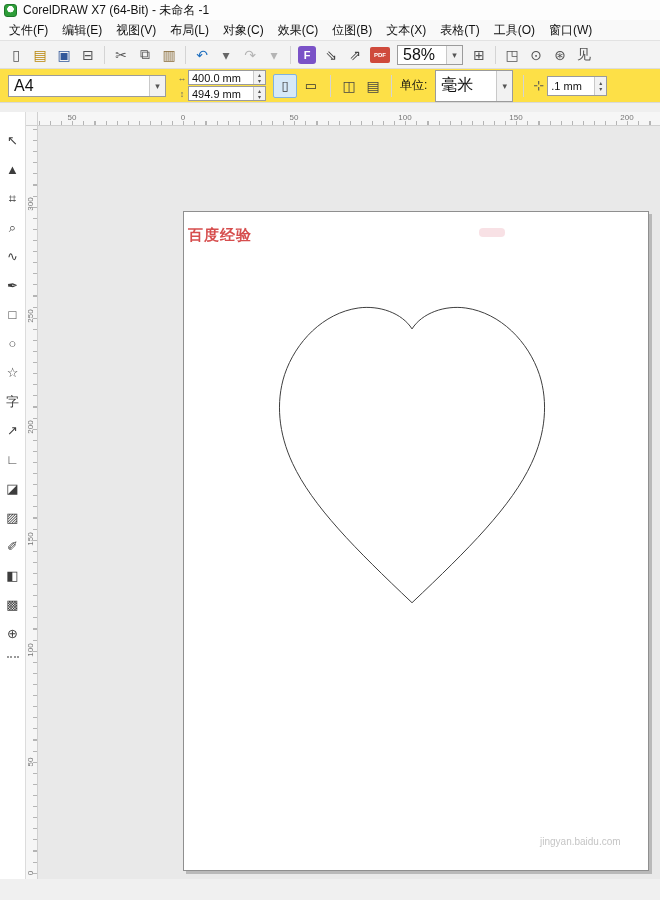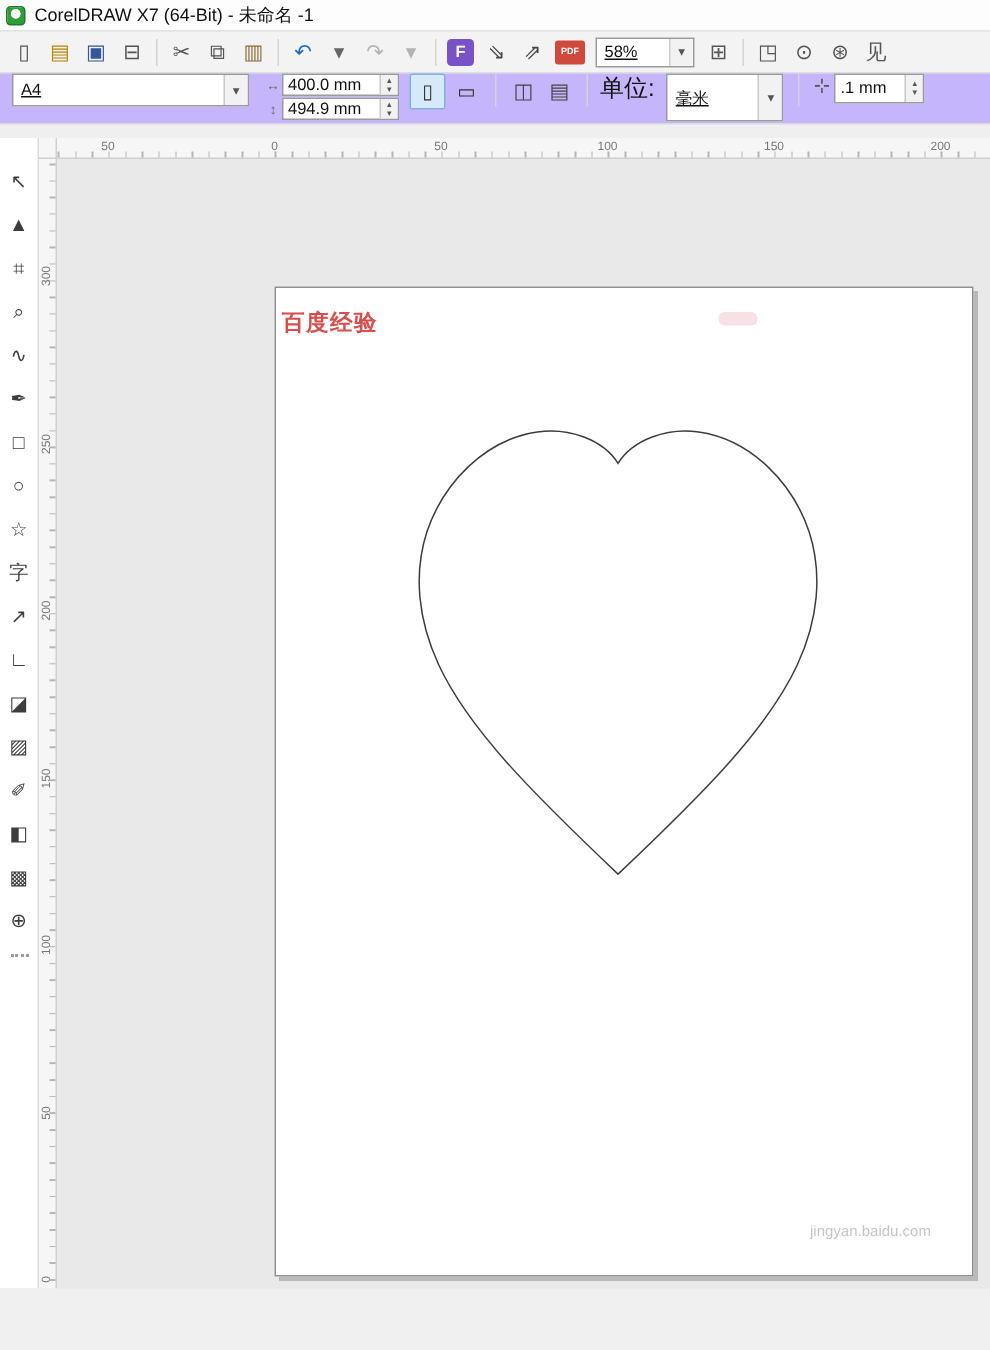--- a/index.html
+++ b/index.html
@@ -20,39 +20,39 @@
   .menu-item{padding:2px 7px;cursor:default;color:#111;}
 
   
   #toolbar{height:29px;display:flex;align-items:center;background:#f3f3f3;border-top:1px solid #e2e2e2;border-bottom:1px solid #dddddd;padding:0 4px;box-sizing:border-box;}
   .tb-group{display:flex;align-items:center;}
   .tbi{width:22px;height:22px;display:flex;align-items:center;justify-content:center;font-size:14px;color:#444;border-radius:2px;margin:0 1px;cursor:default;}
   .tbi.badge{width:18px;height:18px;border-radius:3px;margin:0 3px;font-weight:bold;font-size:11px;}
   .tbi.small{font-size:6px;font-weight:bold;width:20px;height:16px;border-radius:2px;}
   .tb-sep{width:1px;height:18px;background:#d4d4d4;margin:0 4px;}
   .combo{display:flex;align-items:center;height:20px;background:#fff;border:1px solid #9b9b9b;box-sizing:border-box;margin:0 4px;}
-  .combo-val{flex:1;padding:0 5px;font-size:11px;color:#111;white-space:nowrap;overflow:hidden;text-decoration:underline;}
+  .combo-val{flex:1;padding:0 5px;font-size:16px;color:#111;white-space:nowrap;overflow:hidden;}
   .combo-arrow{width:15px;height:100%;display:flex;align-items:center;justify-content:center;border-left:1px solid #c9c9c9;font-size:9px;color:#555;background:#f2f2f2;}
   .zoom-combo{width:66px;}
 
   
-  #property-bar{height:34px;display:flex;align-items:flex-start;background:#c4b5fd;border-bottom:1px solid #d9d9d9;padding:0 4px;box-sizing:border-box;}
+  #property-bar{height:34px;display:flex;align-items:center;background:#fde047;border-bottom:1px solid #d9d9d9;padding:0 4px;box-sizing:border-box;}
   .paper-combo{width:158px;height:22px;}
   .dim-block{display:flex;flex-direction:column;gap:1px;margin:0 6px;}
   .dim-row{display:flex;align-items:center;height:15px;}
   .dim-ico{width:12px;font-size:9px;color:#666;text-align:center;}
   .field{display:flex;align-items:center;height:15px;background:#fff;border:1px solid #9b9b9b;box-sizing:border-box;}
   .field-val{padding:0 3px;font-size:11px;color:#111;white-space:nowrap;}
   .dim-row .field{width:78px;}
   .spin{display:flex;flex-direction:column;justify-content:center;width:11px;height:100%;border-left:1px solid #c9c9c9;background:#f2f2f2;margin-left:auto;}
   .spin i{font-style:normal;font-size:6px;line-height:6px;text-align:center;color:#555;}
   .ori{width:22px;height:22px;display:flex;align-items:center;justify-content:center;font-size:13px;color:#333;border:1px solid transparent;border-radius:2px;margin:0 1px;}
   .ori.active{background:#d6e9f8;border-color:#7fb2e0;}
   .pb-sep{width:1px;height:22px;background:#d4d4d4;margin:0 6px;}
-  .pb-label{font-size:16px;color:#111;margin:0 4px 0 2px;}
+  .pb-label{font-size:12px;color:#111;margin:0 4px 0 2px;}
   .units-combo{width:78px;height:32px;}
   .nudge-ico{font-size:13px;color:#555;margin:0 3px;}
   .nudge-field{width:60px;height:20px;}
 
   
   .gap-strip{height:9px;background:#efefef;}
   #tab-bar{height:21px;display:flex;align-items:flex-end;background:#ececec;border-bottom:1px solid #c9c9c9;}
   .tab{height:20px;display:flex;align-items:center;padding:0 14px;font-size:12px;color:#111;background:#e0e0e0;border:1px solid #c2c2c2;border-bottom:none;box-sizing:border-box;}
   .tab.active{background:#cfe3f6;border-color:#8fb9dd;}
   .tab.plus{width:24px;padding:0;justify-content:center;color:#555;font-size:13px;}
@@ -83,20 +83,33 @@
 </head>
 <body>
 
 <div class="window">
 
   <div class="title-bar">
     <span class="logo"></span>
     <span class="title-text">CorelDRAW X7 (64-Bit) - 未命名 -1</span>
   </div>
 
+  <nav id="menu-bar">
+      <span class="menu-item">文件(F)</span>
+      <span class="menu-item">编辑(E)</span>
+      <span class="menu-item">视图(V)</span>
+      <span class="menu-item">布局(L)</span>
+      <span class="menu-item">对象(C)</span>
+      <span class="menu-item">效果(C)</span>
+      <span class="menu-item">位图(B)</span>
+      <span class="menu-item">文本(X)</span>
+      <span class="menu-item">表格(T)</span>
+      <span class="menu-item">工具(O)</span>
+      <span class="menu-item">窗口(W)</span>
+    </nav>
 
   <div id="toolbar">
     <div id="tb-left" class="tb-group">
         <span class="tbi" style="color: rgb(85, 85, 85);">▯</span>
         <span class="tbi" style="color: rgb(184, 134, 11);">▤</span>
         <span class="tbi" style="color: rgb(51, 88, 154);">▣</span>
         <span class="tbi" style="color: rgb(85, 85, 85);">⊟</span>
         <span class="tb-sep"></span>
         <span class="tbi" style="color: rgb(85, 85, 85);">✂</span>
         <span class="tbi" style="color: rgb(85, 85, 85);">⧉</span>

